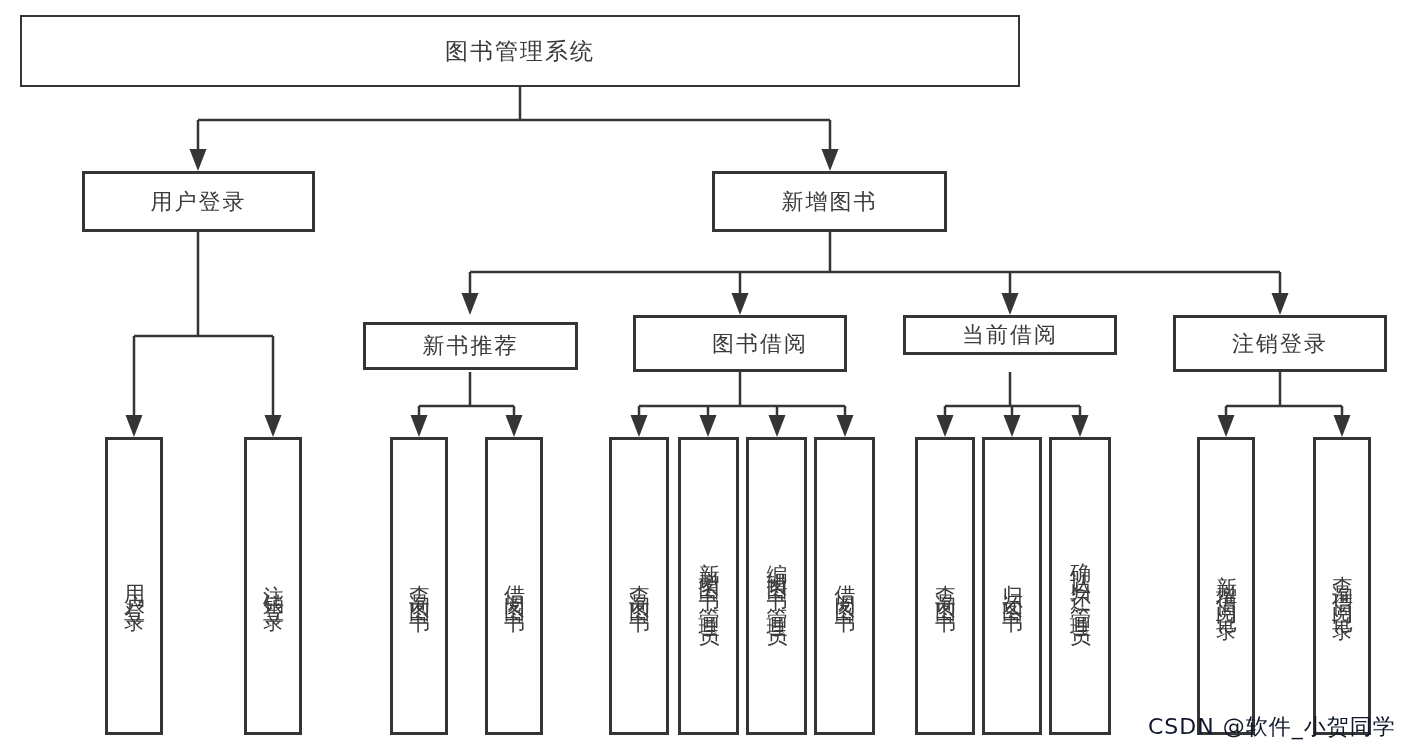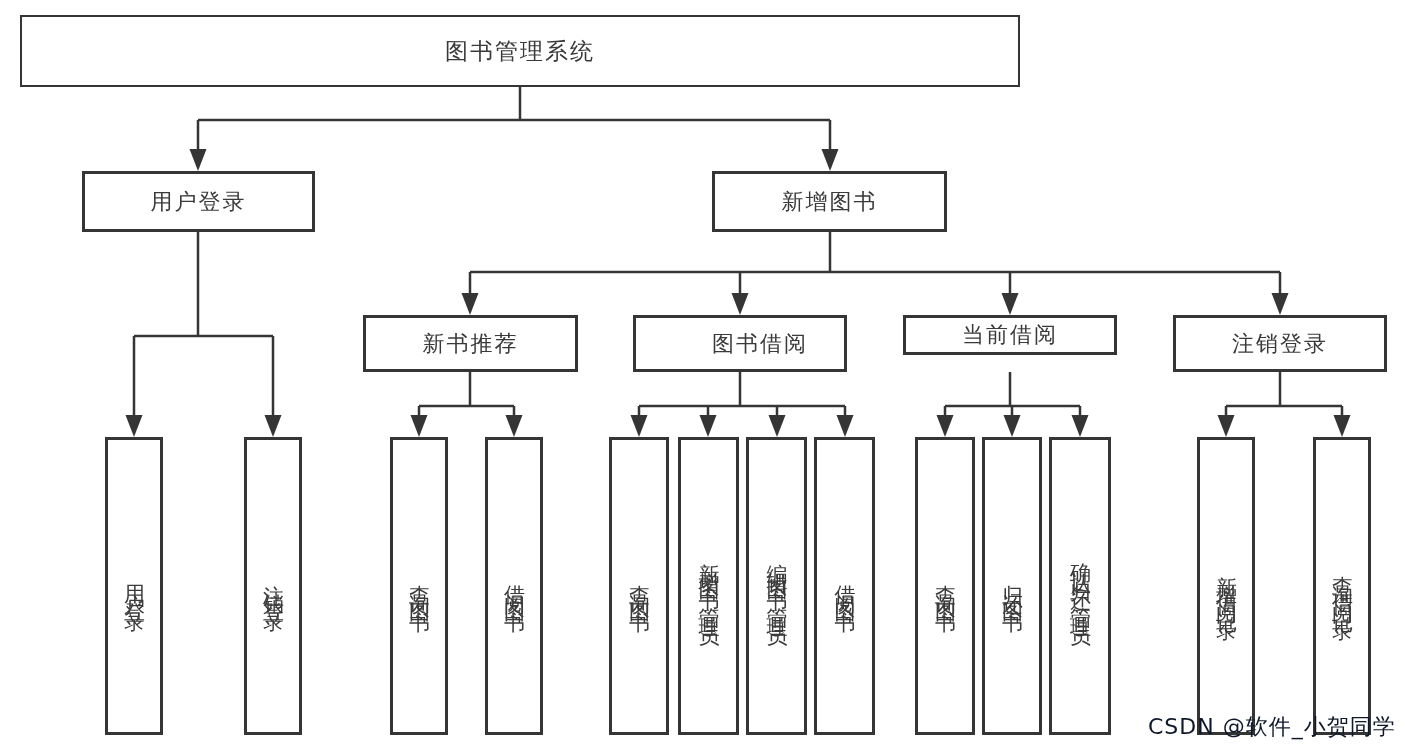--- a/index.html
+++ b/index.html
@@ -88,21 +88,21 @@
     <span>图书管理系统</span>
   </div>
 
   <div class="box branch" style="left:82px; top:171px; width:233px; height:61px;">
     <span>用户登录</span>
   </div>
   <div class="box branch" style="left:712px; top:171px; width:235px; height:61px;">
     <span>新增图书</span>
   </div>
 
-  <div class="box branch" style="left:363px; top:315px; width:215px; height:57px;">
+  <div class="box branch" style="left:363px; top:322px; width:215px; height:48px;">
     <span>新书推荐</span>
   </div>
   <div class="box branch" style="left:633px; top:315px; width:214px; height:57px;padding-left:40px;">
     <span>图书借阅</span>
   </div>
   <div class="box branch" style="left:903px; top:315px; width:214px; height:40px;">
     <span>当前借阅</span>
   </div>
   <div class="box branch" style="left:1173px; top:315px; width:214px; height:57px;">
     <span>注销登录</span>

